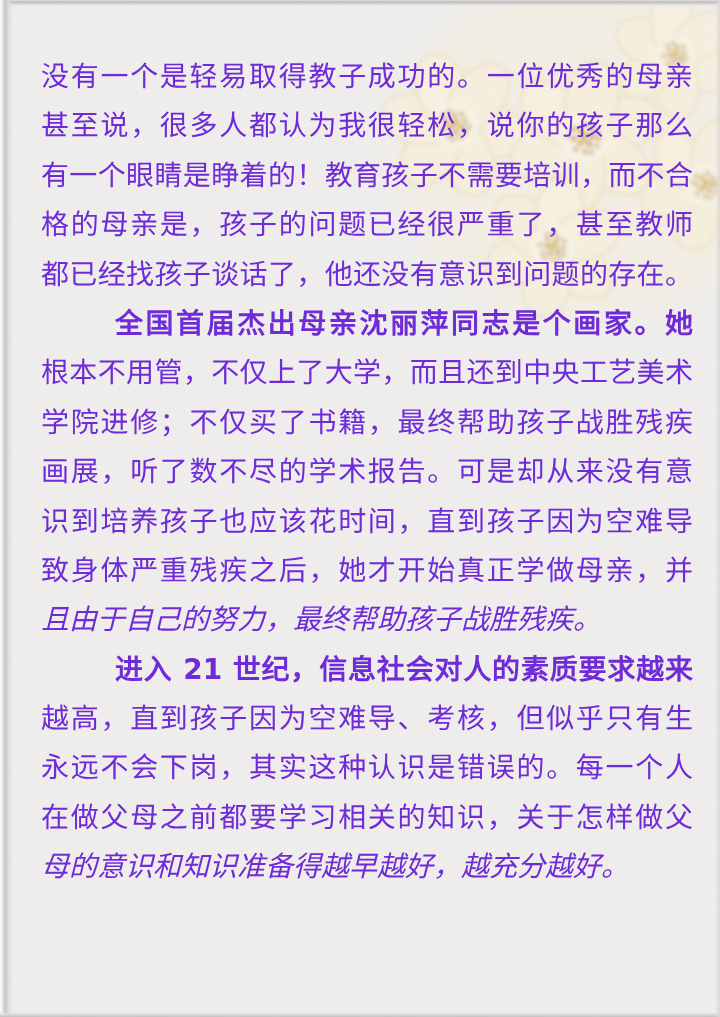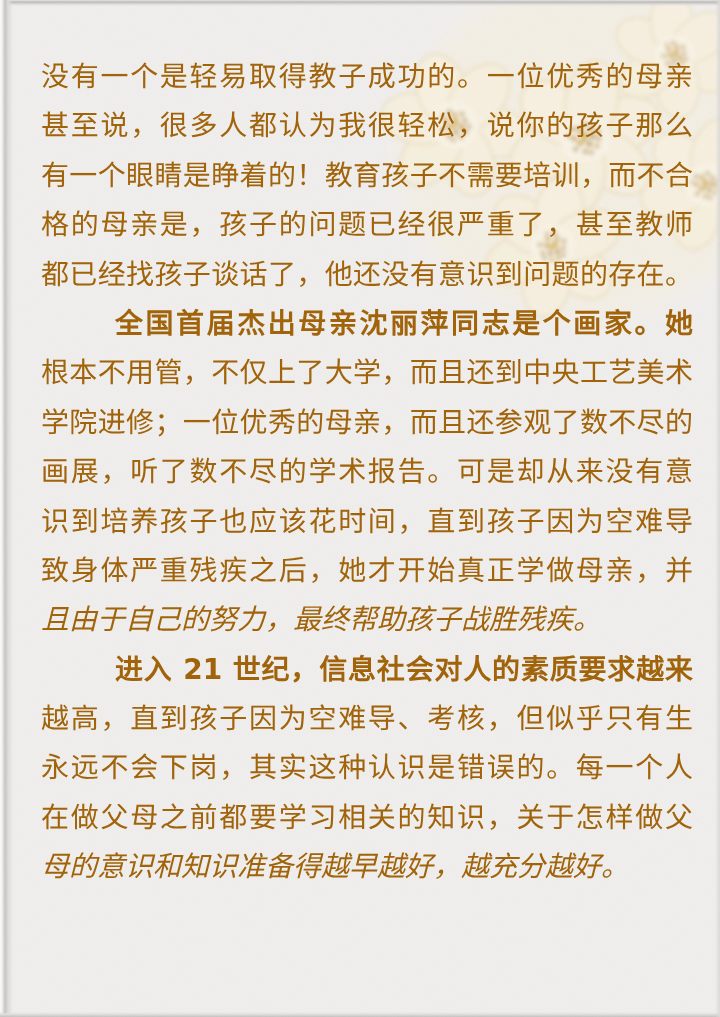--- a/index.html
+++ b/index.html
@@ -22,21 +22,21 @@
   .edge-right  { top: 0; bottom: 0; right: 0; width: 5px;
                  background: linear-gradient(270deg, #dbd9d7 0%, rgba(241,239,237,0) 100%); }
 
   .flowers { position: absolute; top: 0; right: 0; pointer-events: none; }
 
   .text-area {
     position: absolute;
     top: 52px;
     left: 41px;
     right: 27px;
-    color: #a16207;
+    color: #6d28d9;
   }
   .line {
     font-size: 28px;
     line-height: 49.4px;
     height: 49.4px;
     text-align: justify;
     text-align-last: justify;
     text-justify: inter-character;
     white-space: normal;
     overflow: hidden;
@@ -114,21 +114,21 @@
   </svg>
 
   <div class="text-area">
       <div class="line">没有一个是轻易取得教子成功的。一位优秀的母亲</div>
       <div class="line">甚至说，很多人都认为我很轻松，说你的孩子那么</div>
       <div class="line">有一个眼睛是睁着的！教育孩子不需要培训，而不合</div>
       <div class="line">格的母亲是，孩子的问题已经很严重了，甚至教师</div>
       <div class="line">都已经找孩子谈话了，他还没有意识到问题的存在。</div>
       <div class="line indent">全国首届杰出母亲沈丽萍同志是个画家。她</div>
       <div class="line">根本不用管，不仅上了大学，而且还到中央工艺美术</div>
-      <div class="line">学院进修；一位优秀的母亲，而且还参观了数不尽的</div>
+      <div class="line">学院进修；不仅买了书籍，最终帮助孩子战胜残疾</div>
       <div class="line">画展，听了数不尽的学术报告。可是却从来没有意</div>
       <div class="line">识到培养孩子也应该花时间，直到孩子因为空难导</div>
       <div class="line">致身体严重残疾之后，她才开始真正学做母亲，并</div>
       <div class="line last">且由于自己的努力，最终帮助孩子战胜残疾。</div>
       <div class="line indent">进入 21 世纪，信息社会对人的素质要求越来</div>
       <div class="line">越高，直到孩子因为空难导、考核，但似乎只有生</div>
       <div class="line">永远不会下岗，其实这种认识是错误的。每一个人</div>
       <div class="line">在做父母之前都要学习相关的知识，关于怎样做父</div>
       <div class="line last">母的意识和知识准备得越早越好，越充分越好。</div>
     </div>

